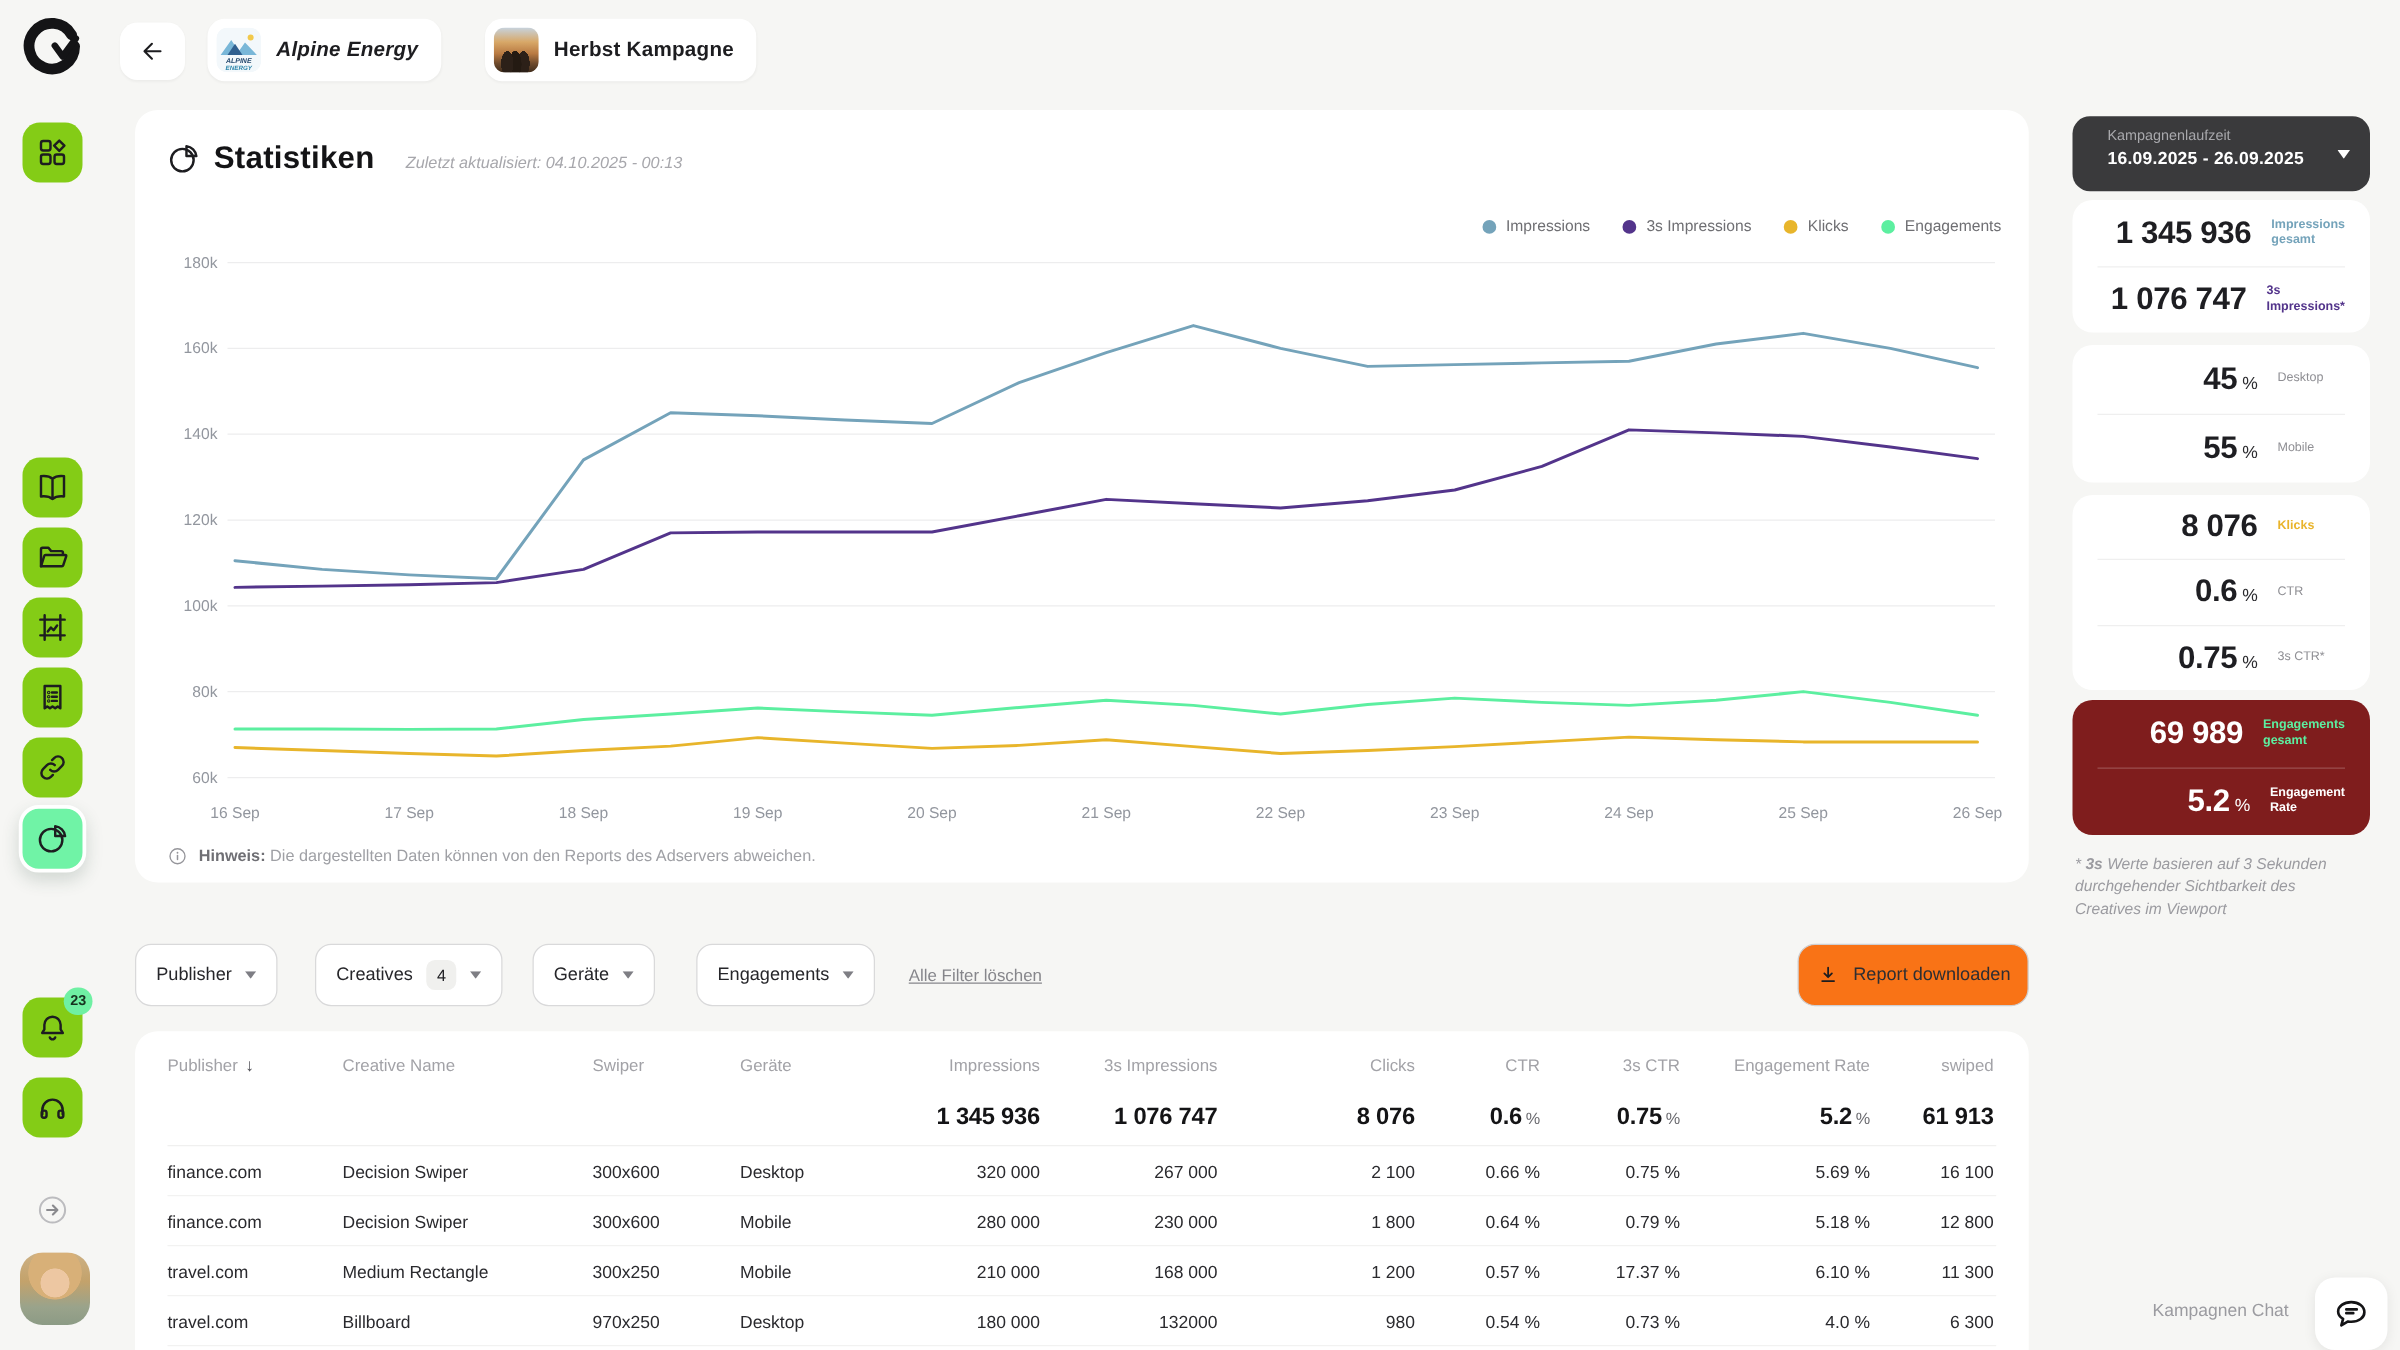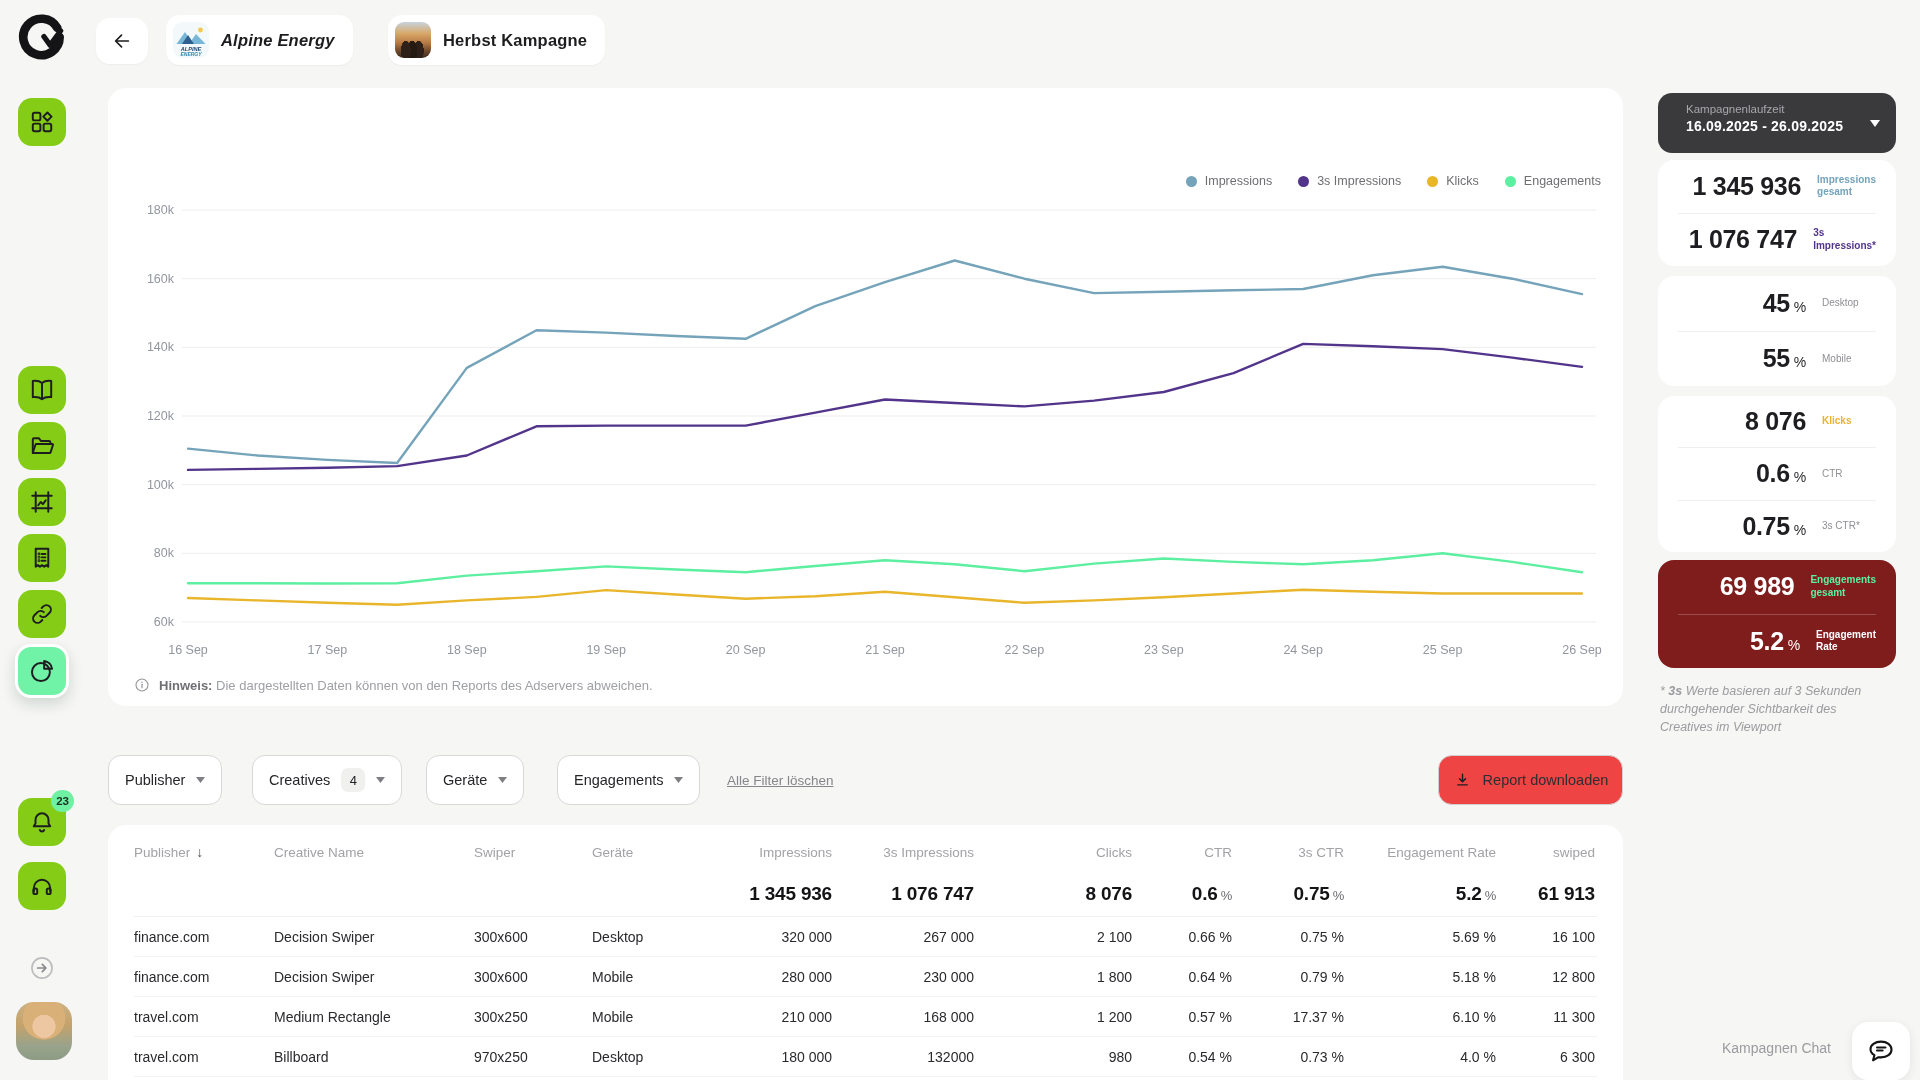--- a/index.html
+++ b/index.html
@@ -47,21 +47,21 @@
   .chart-wrap { position:absolute; left:18px; top:98px; }
   text.tick { fill:#92969e; font-size:12.5px; font-family:"Liberation Sans",sans-serif; }
   .note-row { position:absolute; left:26px; top:588px; display:flex; align-items:center; gap:9px; }
   .note-row .nb { font-size:13px; font-weight:700; color:#6f6f74; }
   .note-row .nr { font-size:13px; color:#9fa0a5; }
 
   
   .fchip { position:absolute; top:755px; height:50px; background:#fff; border:1.5px solid #d9d9da; border-radius:13px; display:flex; align-items:center; padding:0 16px; gap:11px; font-size:14.5px; font-weight:500; color:#26262a; cursor:pointer; }
   .fbadge { width:24px; height:24px; background:#f0f0ee; border-radius:7px; display:flex; align-items:center; justify-content:center; font-size:13px; color:#232327; }
   .clear-link { position:absolute; top:755px; left:727px; height:50px; display:flex; align-items:center; font-size:13.5px; color:#86868b; text-decoration:underline; cursor:pointer; }
-  .dl-btn { position:absolute; top:755px; left:1438px; width:185px; height:50px; background:#ef4444; border:1.5px solid #cfcfd1; border-radius:14px; display:flex; align-items:center; justify-content:center; gap:11px; font-size:14.5px; font-weight:500; color:#2e2e32; cursor:pointer; }
+  .dl-btn { position:absolute; top:755px; left:1438px; width:185px; height:50px; background:#f97316; border:1.5px solid #cfcfd1; border-radius:14px; display:flex; align-items:center; justify-content:center; gap:11px; font-size:14.5px; font-weight:500; color:#2e2e32; cursor:pointer; }
   .dl-btn svg { width:19px; height:19px; }
 
   
   .table-card { left:108px; top:825px; width:1515px; height:255px; border-radius:18px 18px 0 0; padding:0 26px; overflow:hidden; }
   .tgrid { display:grid; grid-template-columns:140px 200px 118px 112px 128px 142px 158px 100px 112px 152px 99px; align-items:center; }
   .t-head { height:38px; margin-top:8px; }
   .t-head .cell { font-size:13.5px; color:#a2a2a7; }
   .t-totals { height:46px; border-bottom:1px solid #f0f0ef; }
   .t-totals .cell { font-size:19px; font-weight:700; color:#141416; letter-spacing:-.2px; white-space:nowrap; }
   .t-totals .u { font-size:13px; font-weight:400; color:#6b6b70; margin-left:3px; }
@@ -189,20 +189,28 @@
 </div>
 <div class="abs side-item side-plain" style="top:948px;width:40px;height:40px;left:22px">
   <svg viewBox="0 0 24 24" width="34" height="34">
       <circle cx="12" cy="12" r="9.3" fill="none" stroke="#bcbcbf" stroke-width="1.5"></circle>
       <path d="M8 12 h7 M12.3 8.7 L15.6 12 l-3.3 3.3" fill="none" stroke="#8a8a8e" stroke-width="1.6" stroke-linecap="round" stroke-linejoin="round"></path>
     </svg>
 </div>
 <div class="abs avatar"></div>
 
 <div class="card main-card">
+  <div class="stats-head">
+    <svg class="icn" viewBox="0 0 24 24" style="stroke-width:1.9">
+        <circle cx="11" cy="13" r="8.3"></circle>
+        <path d="M14 2.7 a8.3 8.3 0 0 1 7.3 7.3 H14 Z"></path>
+      </svg>
+    <span class="stats-title">Statistiken</span>
+    <span class="stats-updated">Zuletzt aktualisiert: 04.10.2025 - 00:13</span>
+  </div>
   <div class="legend">
       <span class="legend-item">
         <span class="legend-dot" style="background: rgb(116, 163, 186);"></span>
         <span class="legend-lbl">Impressions</span>
       </span>
       <span class="legend-item">
         <span class="legend-dot" style="background: rgb(83, 52, 139);"></span>
         <span class="legend-lbl">3s Impressions</span>
       </span>
       <span class="legend-item">

